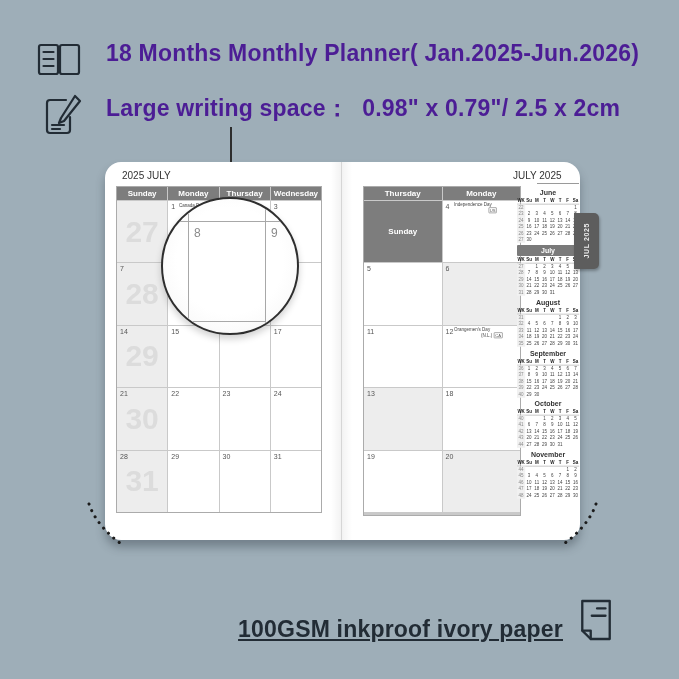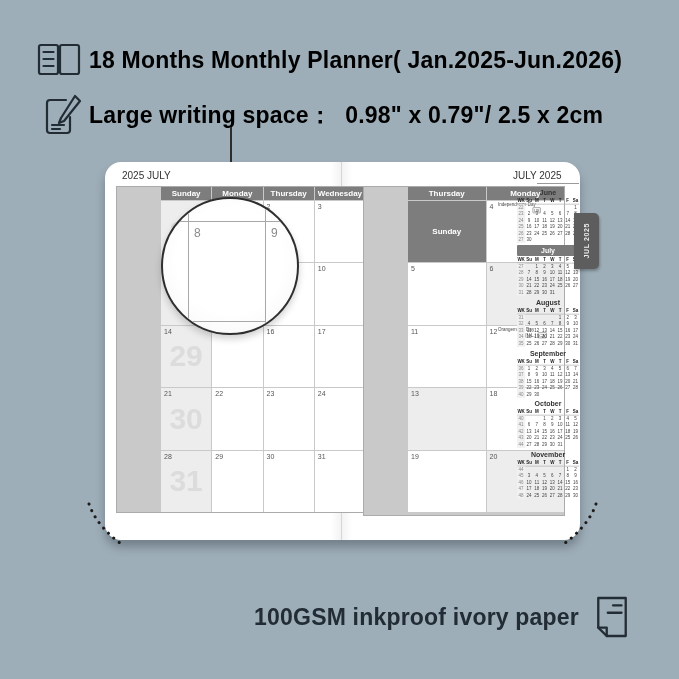--- a/index.html
+++ b/index.html
@@ -1,36 +1,36 @@
 <!DOCTYPE html>
 <html><head>
 <meta charset="utf-8">
 <style>
   html,body{margin:0;padding:0;}
   .stage{position:relative;width:679px;height:679px;background:#9EAEB8;overflow:hidden;
          font-family:"Liberation Sans",sans-serif;}
   
-  .feature{position:absolute;display:flex;align-items:center;gap:7px;color:#000000;}
+  .feature{position:absolute;display:flex;gap:24px;color:#4c1d95;}
   #feature-1{left:36px;top:40px;}
   #feature-2{left:40px;top:93px;}
   .f-text{font-size:23px;font-weight:600;letter-spacing:.2px;white-space:pre;}
   .f-icon{flex:0 0 auto;}
   
   .pointer-line{position:absolute;left:230px;top:127px;width:2px;height:74px;background:#2d2d2d;}
   
   .spread{position:absolute;left:105px;top:162px;width:475px;height:378px;background:#ffffff;
           border-radius:16px;box-shadow:0 7px 10px rgba(45,55,65,.38);}
   .seam{position:absolute;left:236px;top:0;bottom:0;width:1px;background:#d6d6d6;}
   .seam-shade{position:absolute;left:226px;top:0;bottom:0;width:21px;
       background:linear-gradient(90deg,rgba(0,0,0,0) 0%,rgba(0,0,0,.05) 50%,rgba(0,0,0,0) 100%);}
   .page-title{position:absolute;font-size:10px;font-weight:400;color:#333;}
   .pt-left{left:17px;top:8px;}
   .pt-right{left:408px;top:8px;width:66px;text-align:left;}
   
-  .maingrid{position:absolute;top:24px;display:grid;gap:1px;background:#c9c9c9;border:1px solid #ababab;padding-left:44px;}
+  .maingrid{position:absolute;top:24px;display:grid;gap:1px;background:#c9c9c9;border:1px solid #ababab;}
   #left-grid{left:11px;width:204px;grid-template-columns:repeat(4,1fr);grid-template-rows:13px repeat(5,61.4px);}
   #right-grid{left:258px;width:156px;grid-template-columns:repeat(2,1fr);grid-template-rows:13px repeat(5,61.4px);}
   .dh{background:#7d7d7d;color:#fff;font-size:8px;font-weight:700;display:flex;align-items:center;justify-content:center;}
   .cell{position:relative;background:#fff;overflow:hidden;}
   .cell.shade{background:#ededed;}
   .weekmark{position:absolute;inset:0;display:flex;align-items:center;justify-content:center;
             font-size:30px;font-weight:700;color:#dcdcdc;}
   .date{position:absolute;top:2px;left:3px;font-size:7px;color:#555;}
   .note{position:absolute;top:1px;left:11px;right:1px;font-size:6px;line-height:7px;color:#444;
         transform:scale(.75);transform-origin:left top;width:130%;}
@@ -58,21 +58,21 @@
   .stitch{position:absolute;}
   
   .magnifier{position:absolute;left:161px;top:197px;width:134px;height:134px;border-radius:50%;
       border:2px solid #2e2e2e;overflow:hidden;box-shadow:0 4px 7px rgba(0,0,0,.18);
       background:radial-gradient(circle at 50% 46%,#ffffff 54%,#fbfbfb 70%,#ededed 88%,#dadada 100%);}
   .mag-hline{position:absolute;left:0;right:0;top:22px;height:1px;background:#a8a8a8;}
   .mag-vline{position:absolute;top:0;bottom:0;width:1px;background:#a8a8a8;}
   .mag-bline{position:absolute;left:25px;width:77px;top:122px;height:1px;background:#a8a8a8;}
   .mag-num{position:absolute;font-size:12px;color:#8a8a8a;}
   
-  .footer{position:absolute;right:48px;top:591px;height:52px;display:flex;align-items:center;gap:14px;color:#222C35;}
+  .footer{position:absolute;right:64px;top:591px;height:52px;display:flex;align-items:flex-end;gap:14px;color:#222C35;text-decoration:underline;}
   .ft-text{font-size:23px;font-weight:600;letter-spacing:.2px;}
   svg{display:block;}
 </style>
 </head>
 <body>
 
 <div class="stage">
 
   <div class="feature" id="feature-1">
     <svg class="f-icon" width="46" height="40" viewBox="0 0 46 40" fill="none" stroke="#222C35" stroke-width="2.2" stroke-linecap="round" stroke-linejoin="round">

